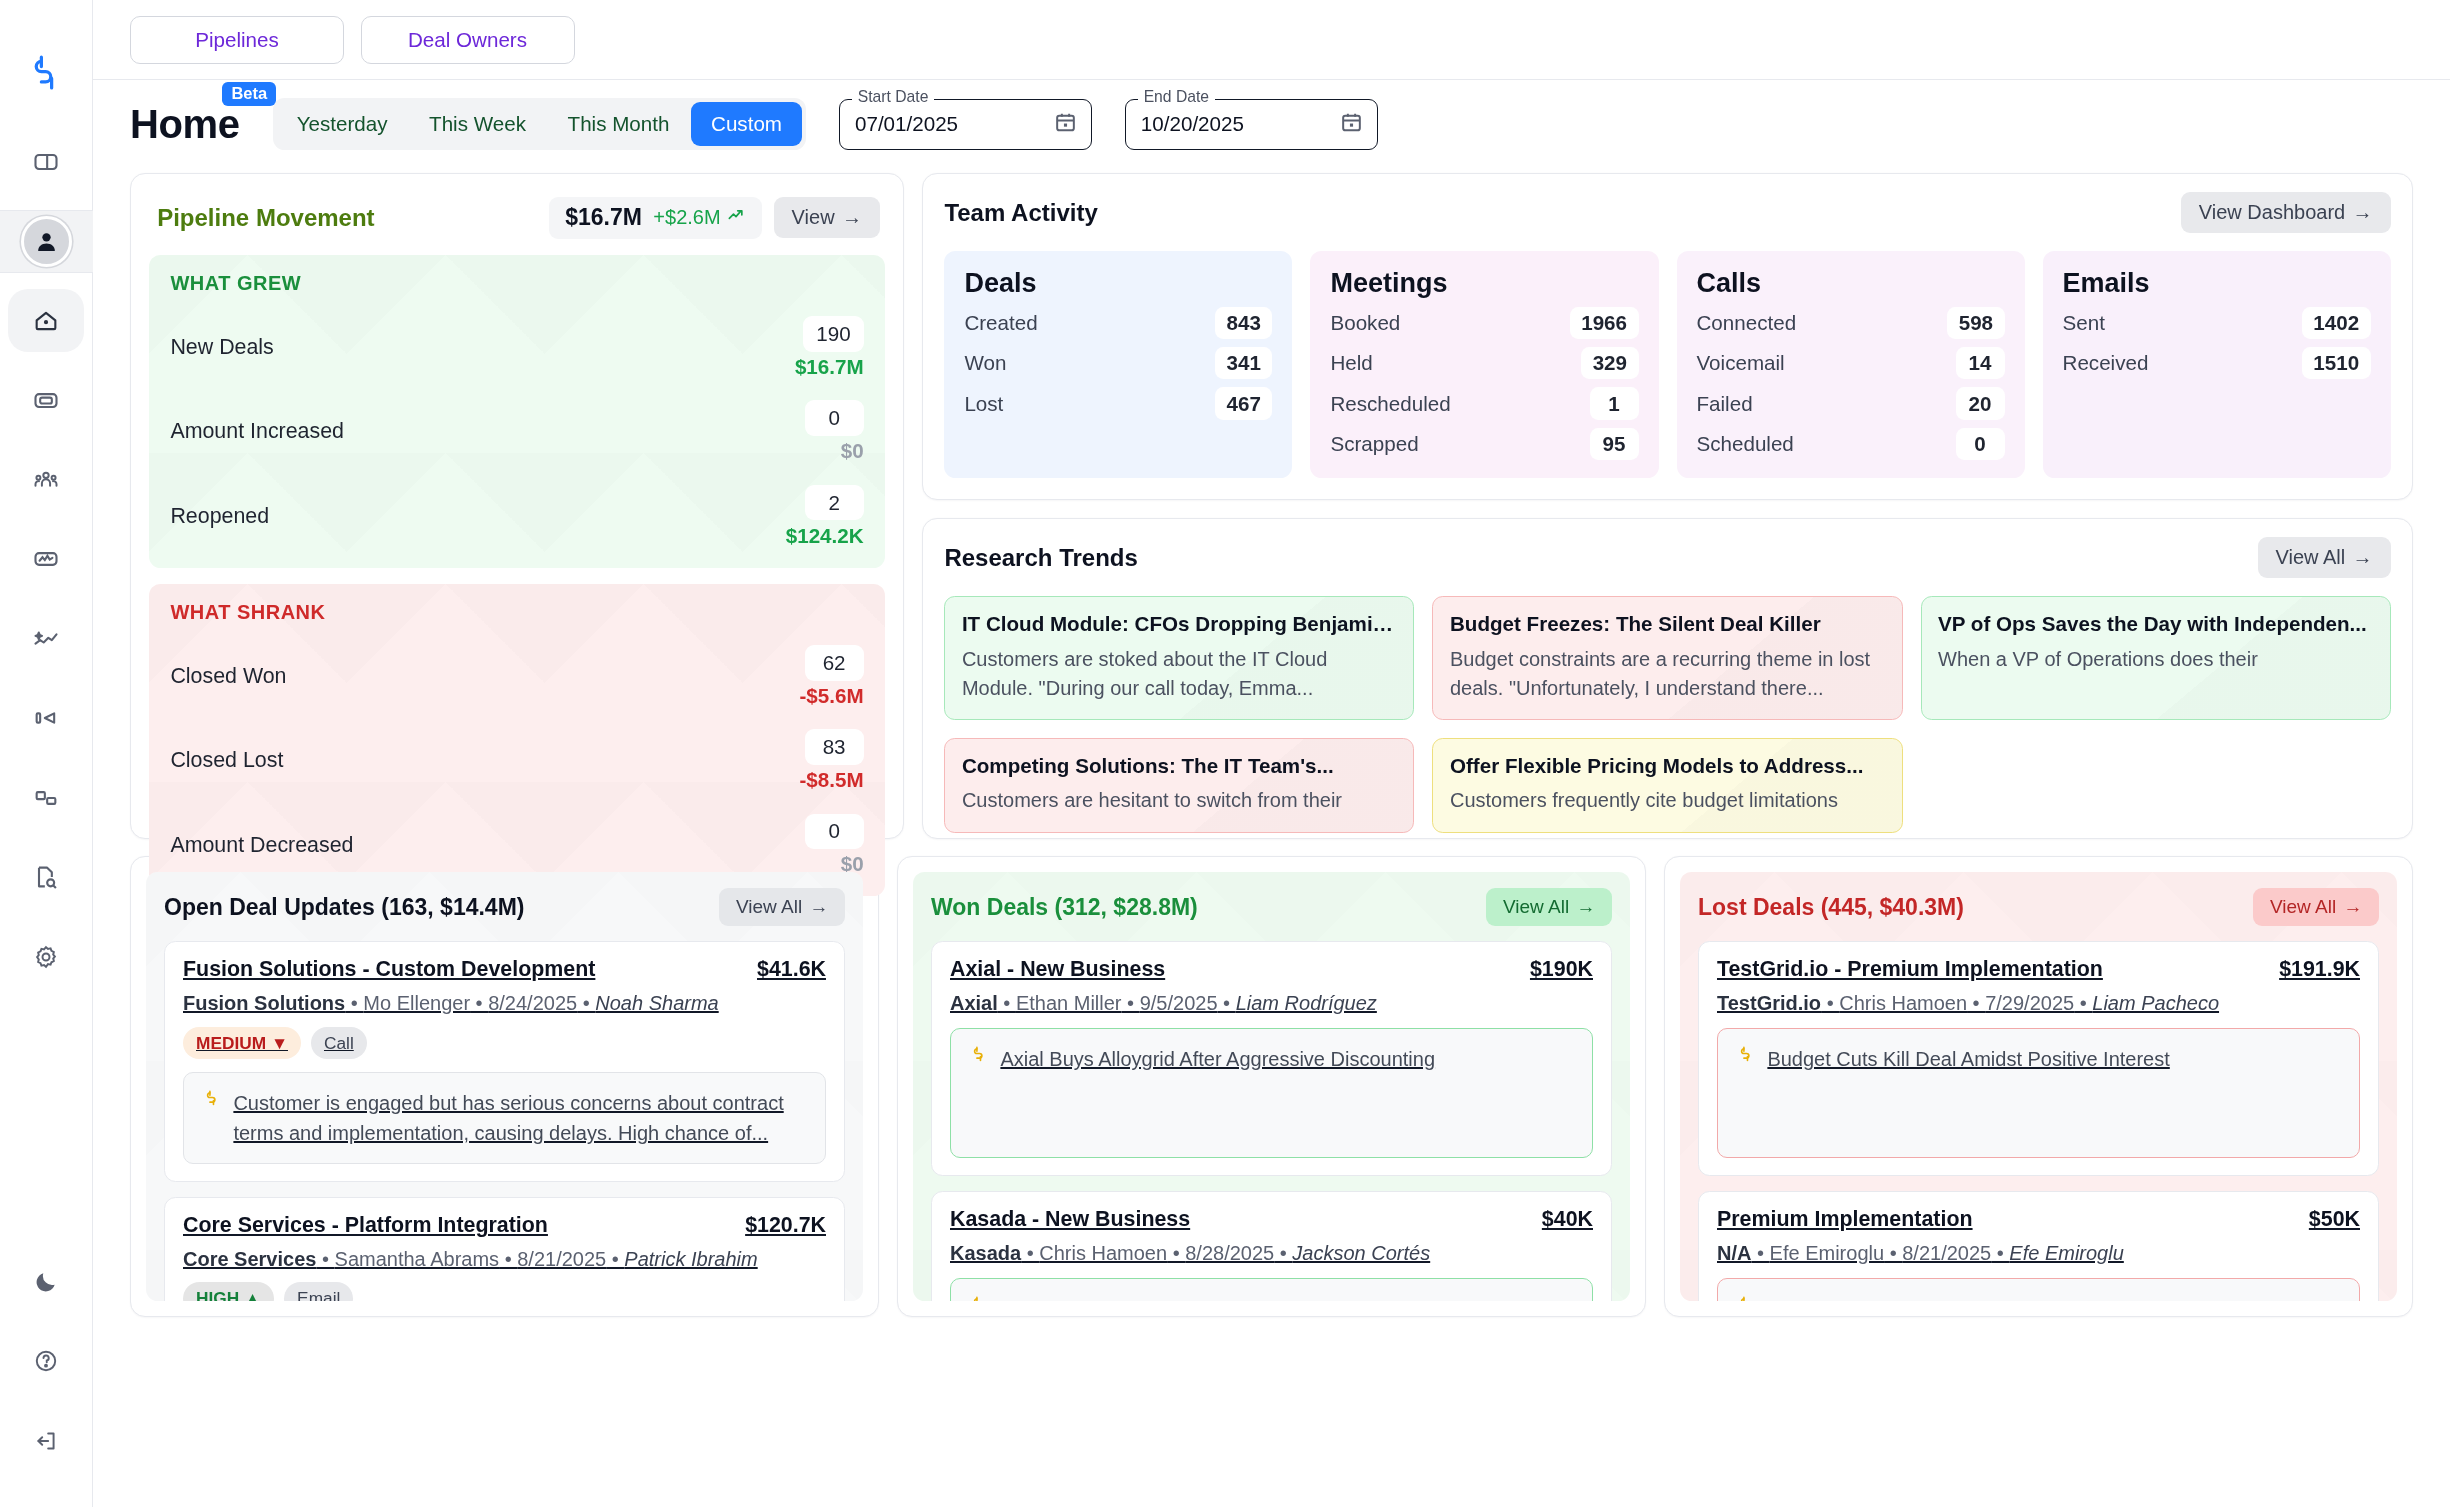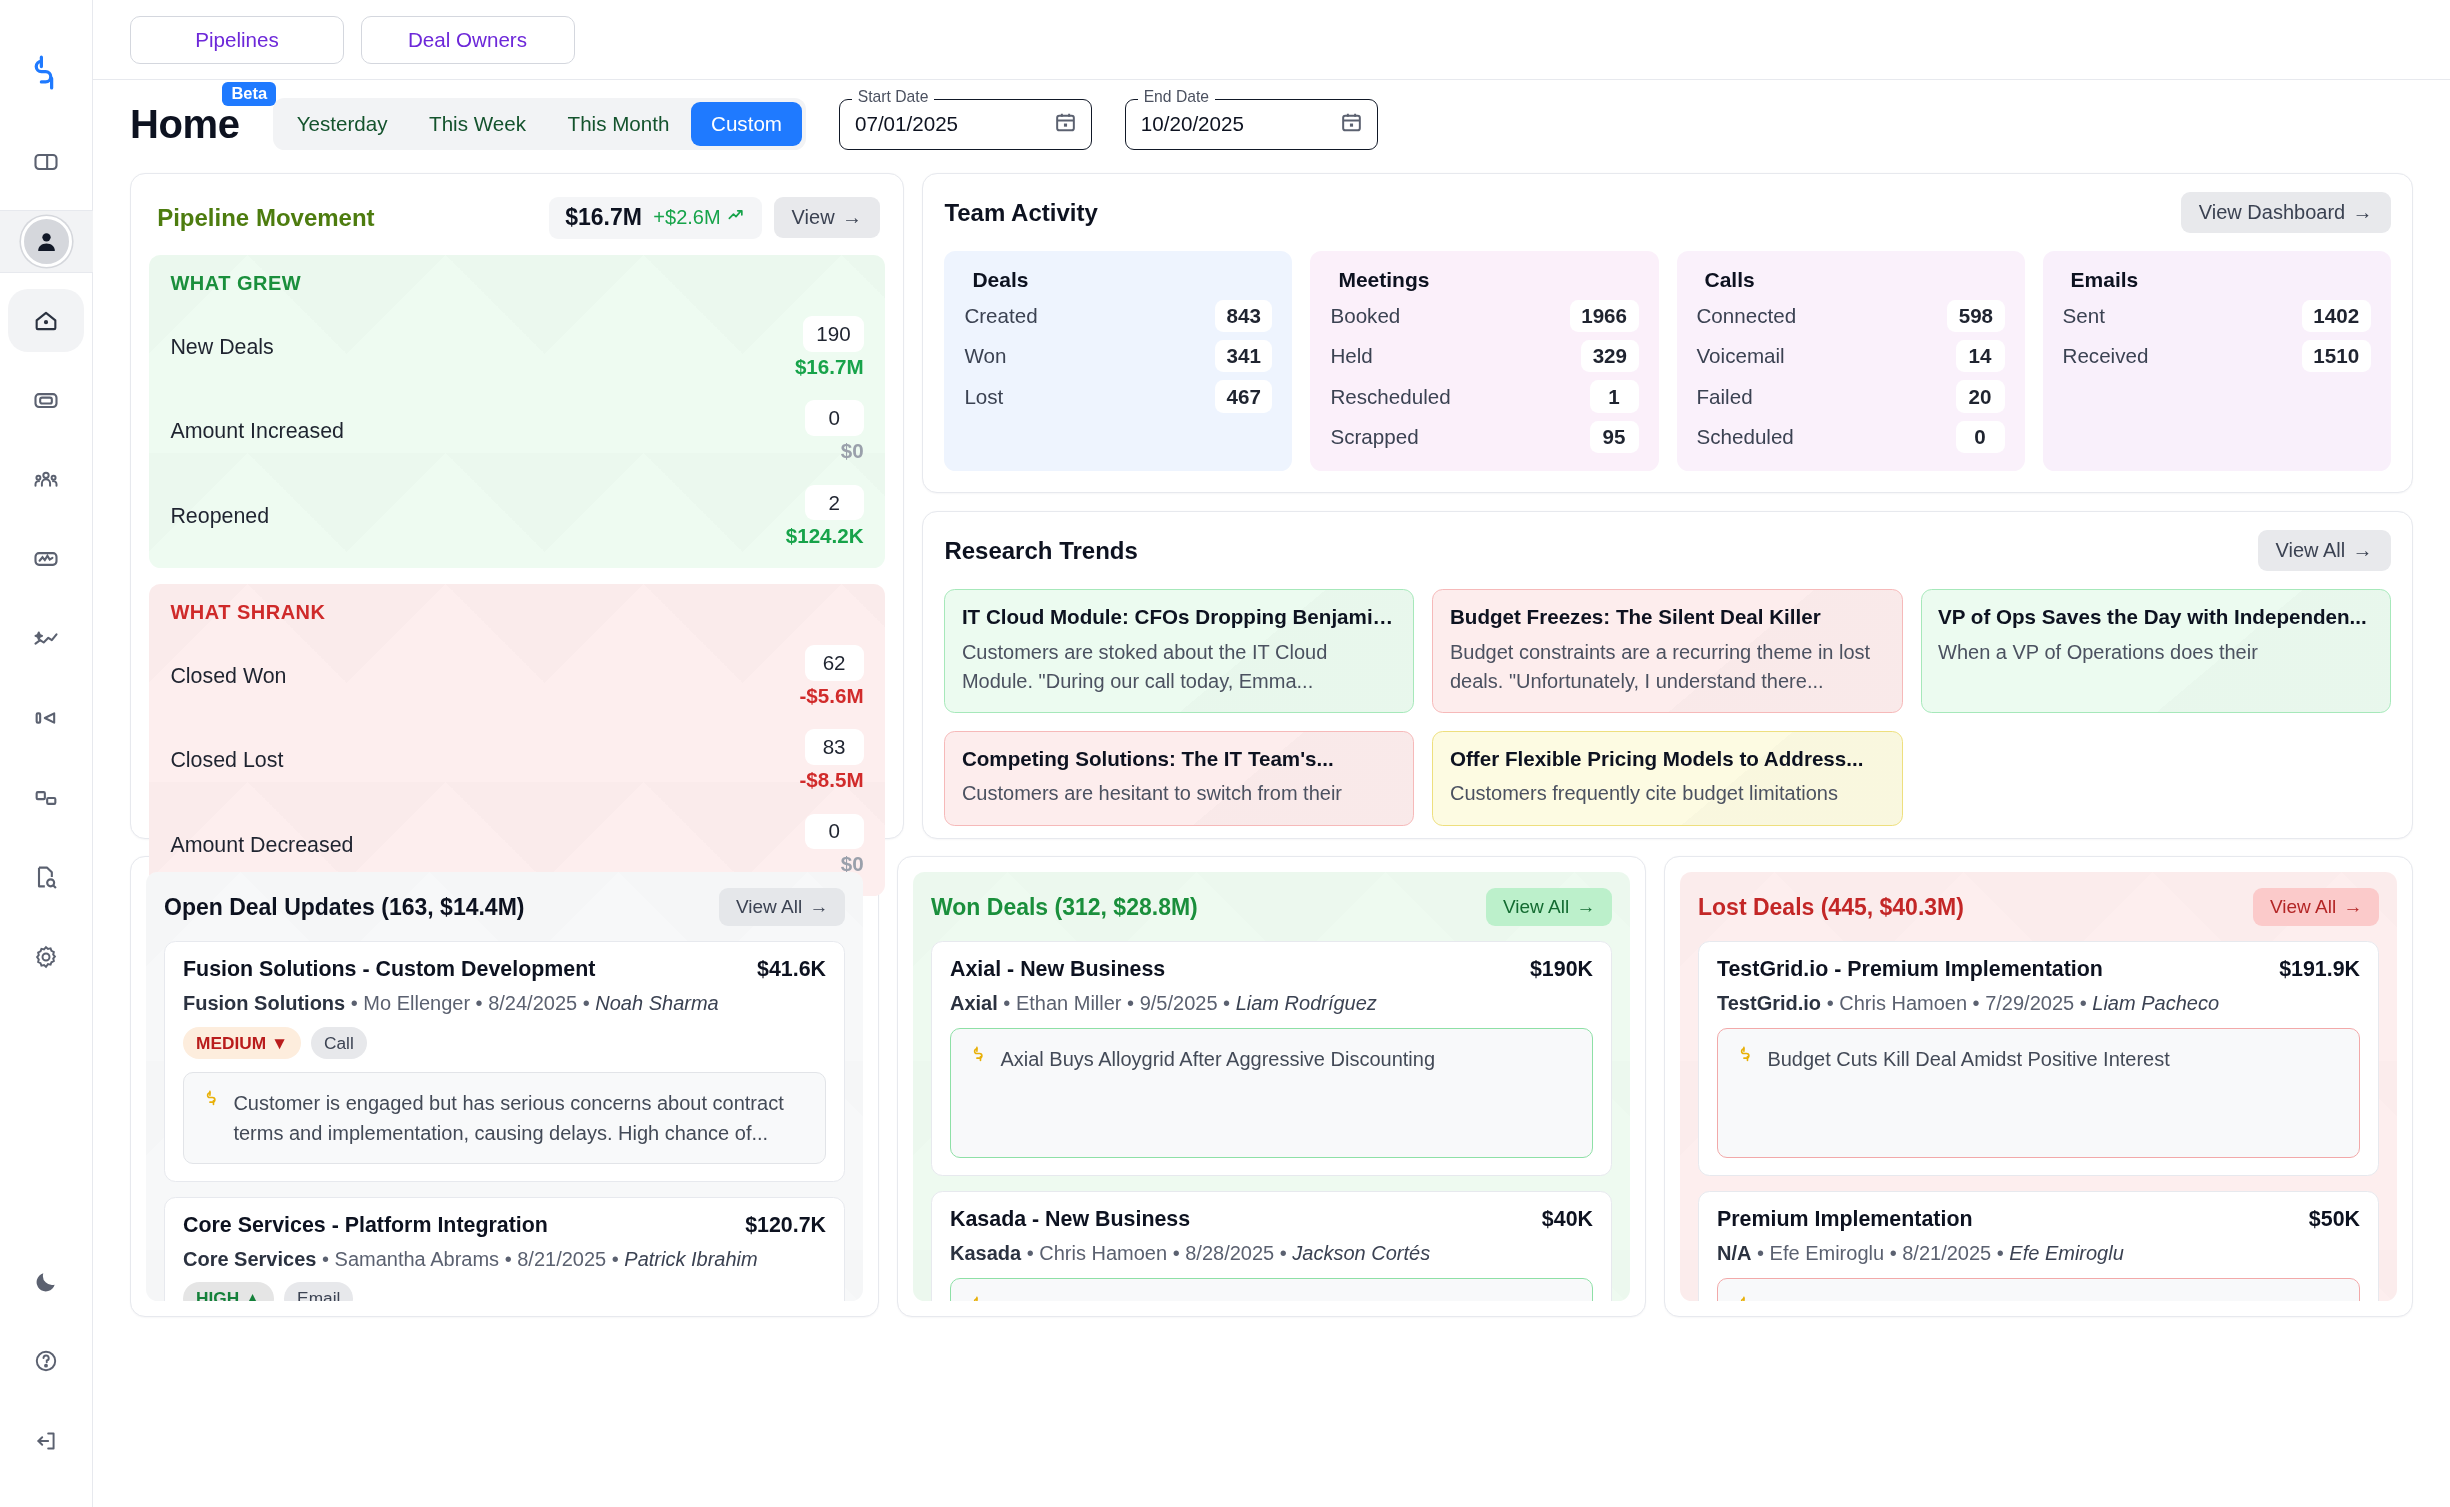--- a/index.html
+++ b/index.html
@@ -145,21 +145,21 @@
   
   .right-col { flex: 1 1 auto; display:flex; flex-direction:column; gap: 18px; min-width: 0; }
 
   .team-card { padding: 18px 21.4px 21.4px 21.4px; }
   .sec-head { display:flex; align-items:center; justify-content:space-between; }
   .sec-title { font-size: 24px; font-weight: bold; color:#0d1220; }
   .team-grid { display:grid; grid-template-columns: repeat(4,1fr); gap: 18px; margin-top: 18px; }
   .team-box { border-radius: 11.5px; padding: 16.5px 20px 18px 20px; }
   .tb-deals { background:#eef4fe; } .tb-meet { background:#fbf0fa; }
   .tb-calls { background:#faf1fb; } .tb-emails{ background:#f9f0fb; }
-  .tb-title { font-size: 21px; font-weight: bold; color:#0d1220; margin-bottom: 5px; margin-left: 8px; }
+  .tb-title { font-size: 27px; font-weight: bold; color:#0d1220; margin-bottom: 5px; }
   .tb-row { display:flex; align-items:center; justify-content:space-between; margin-top: 8.2px; }
   .tb-label { font-size: 20.6px; color:#3b4252; }
   .tb-val {
     background:#fff; border-radius: 8.2px; min-width: 49px; text-align:center;
     padding: 4.1px 11.5px; font-size: 20.6px; font-weight: bold; color:#1f2430;
   }
 
   .trends-card { padding: 18px 21.4px 0 21.4px; overflow: hidden; flex: 1 1 auto; }
   .trends-grid { display:grid; grid-template-columns: repeat(3,1fr); gap: 18px; margin-top: 18px; }
   .trend {
@@ -203,21 +203,21 @@
   .dc-won  .dc-title { color:#1a8f3c; }
   .dc-lost .dc-title { color:#c32727; }
   .pillbtn { border:none; border-radius:9px; padding: 8.2px 16.5px; font-size: 19px; cursor:pointer;
              display:flex; align-items:center; gap:7.4px; font-family:"Liberation Sans", sans-serif; }
   .pb-gray  { background:#e5e7ea; color:#3b4252; }
   .pb-green { background:#bcf0cb; color:#136b31; }
   .pb-red   { background:#fbcaca; color:#b32525; }
 
   .deal {
     background:#fff; border: 1.6px solid #e7e9ee; border-radius: 11.5px;
-    padding: 15px 18px 16.5px 18px; margin-top: 15px; position:relative;
+    padding: 15px 18px 16.5px 18px; margin-top: 15px; position:relative;text-decoration:underline;
   }
   .deal-top { display:flex; align-items:flex-start; justify-content:space-between; gap: 11.5px; }
   .deal-name { font-size: 21.4px; font-weight: bold; color:#0d1220; }
   .deal-amt  { font-size: 21.4px; font-weight: bold; color:#0d1220; white-space: nowrap; }
   .deal-meta { font-size: 20px; color:#5b6170; margin-top: 10px; }
   .deal-meta b { color:#2b3240; }
   .deal-meta i { color:#3b4252; }
   .deal-tags { display:flex; gap: 10px; margin-top: 11.5px; }
   .tag { border-radius: 823px; padding: 5.8px 13px; font-size: 17.3px; font-weight: bold; display:flex; align-items:center; gap:5.8px; }
   .tag-med  { background:#fdeddd; color:#b91c1c; }

